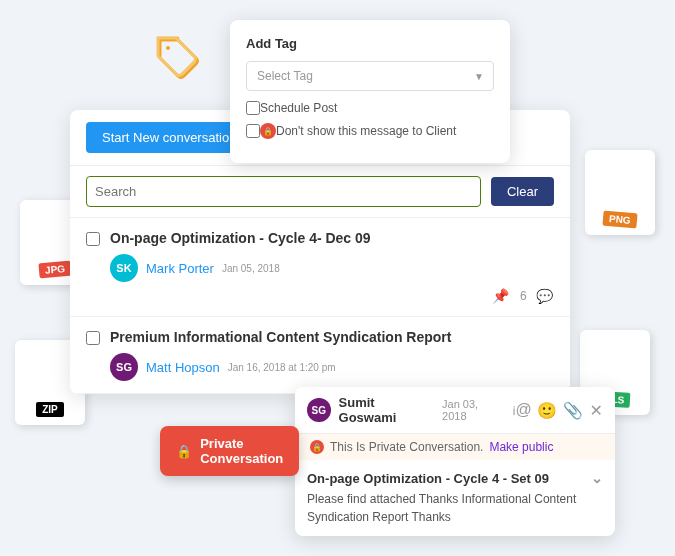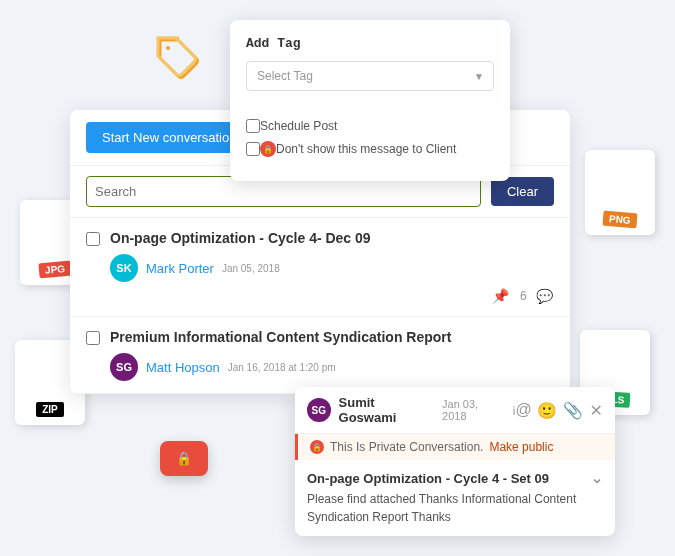--- a/index.html
+++ b/index.html
@@ -137,26 +137,25 @@
       box-shadow: 0 4px 20px rgba(0,0,0,0.15);
       padding: 16px;
       z-index: 10;
     }
 
     .add-tag-title {
       font-size: 13px;
       font-weight: 600;
       color: #333;
       margin-bottom: 10px;
-      font-family: Liberation Mono, monospace;
     }
 
     .tag-select-wrapper {
       position: relative;
-      margin-bottom: 28px;
+      margin-bottom: 10px;
     }
 
     .tag-select-wrapper select {
       width: 100%;
       border: 1px solid #ddd;
       border-radius: 4px;
       padding: 7px 10px;
       font-size: 12px;
       color: #999;
       appearance: none;
@@ -438,21 +437,21 @@
       border-left: 3px solid #e74c3c;
       padding: 6px 12px;
       font-size: 12px;
       color: #666;
       display: flex;
       align-items: center;
       gap: 6px;
     }
 
     .make-public {
-      color: #c2410c;
+      color: #6d28d9;
       cursor: pointer;
       font-weight: 500;
     }
 
     .message-title {
       padding: 10px 12px 4px;
       font-size: 13px;
       font-weight: 600;
       color: #333;
       display: flex;
@@ -595,20 +594,21 @@
             <span class="conv-date">Jan 16, 2018 at 1:20 pm</span>
           </div>
         </div>
       </div>
     </div>
   </div>
 </div>
 
 <div class="private-badge">
   <span>🔒</span>
+  <span>Private<br>Conversation</span>
 </div>
 
 <div class="message-panel">
   <div class="message-panel-header">
     <div class="message-sender">
       <div class="avatar avatar-sg" style="width:24px;height:24px;font-size:10px;">SG</div>
       <span class="message-sender-name">Sumit Goswami</span>
       <span class="message-date">Jan 03, 2018</span>
       <span class="info-icon">ℹ</span>
     </div>

